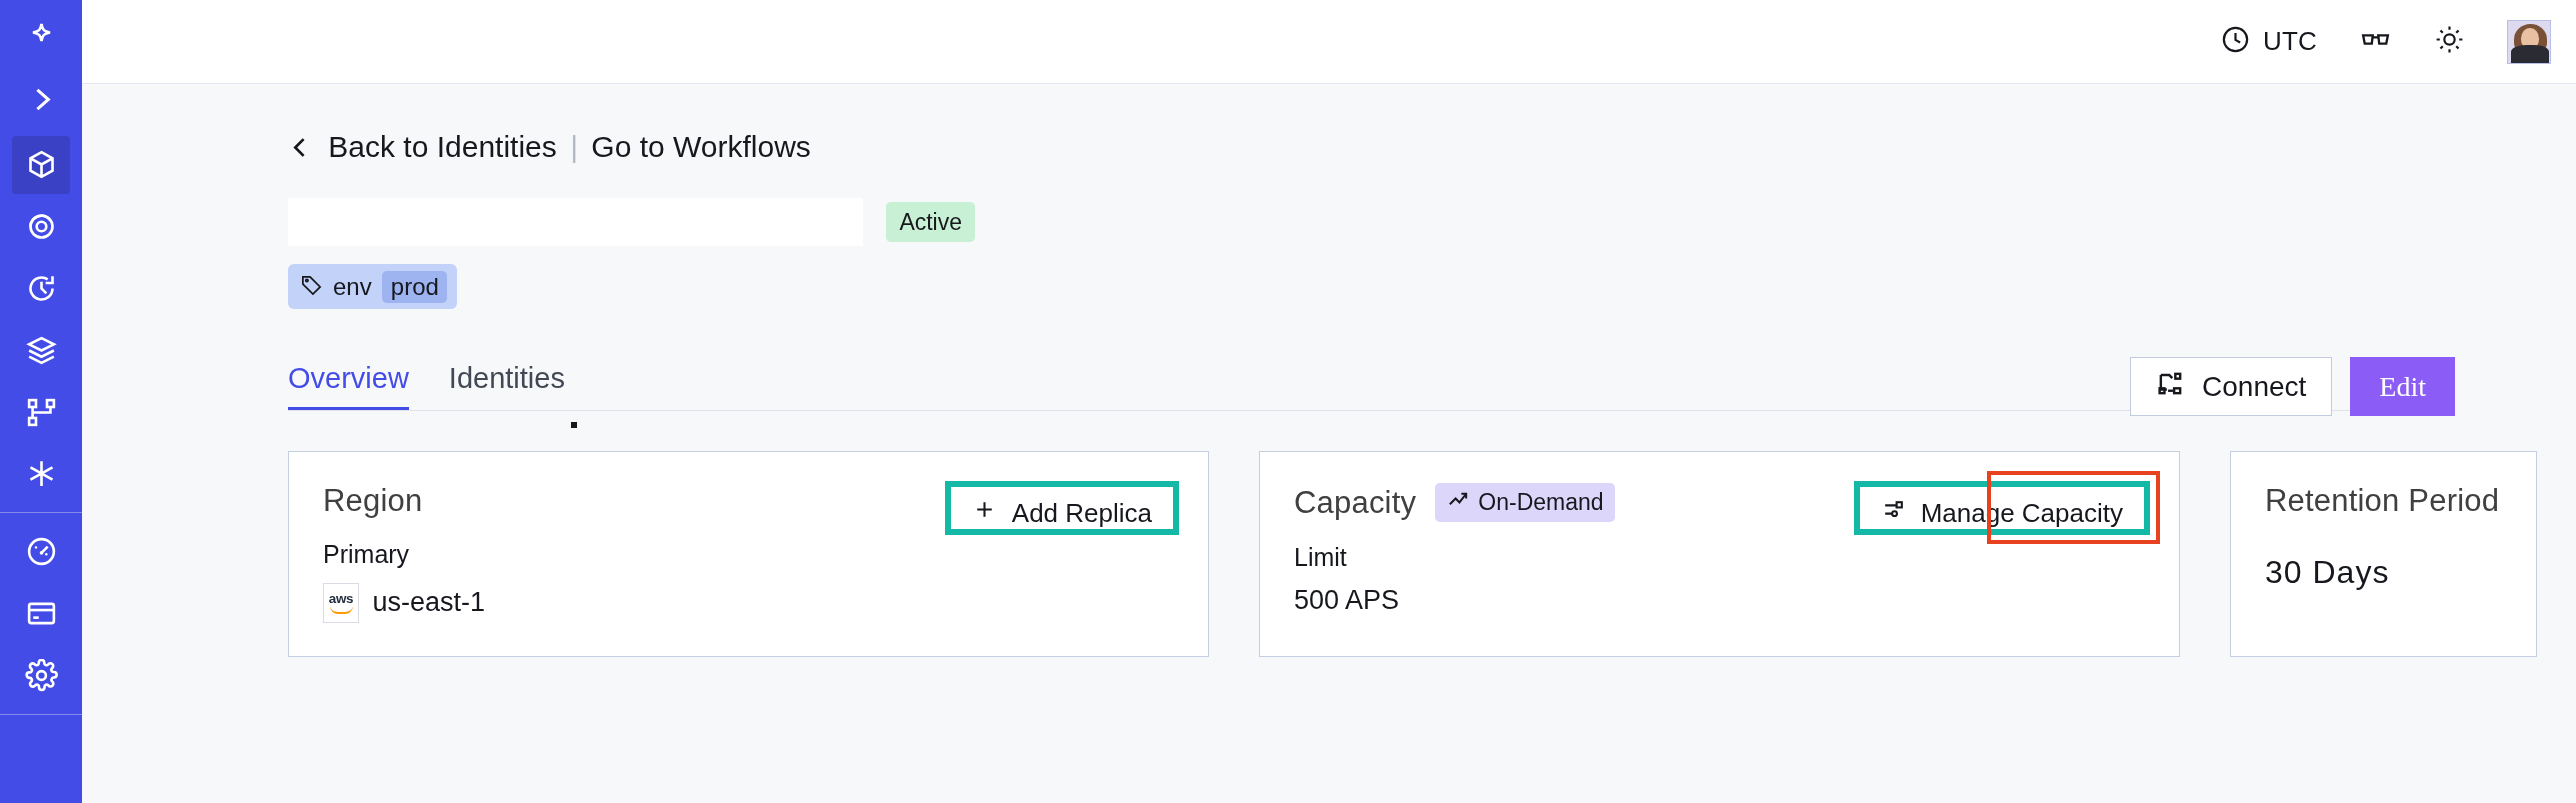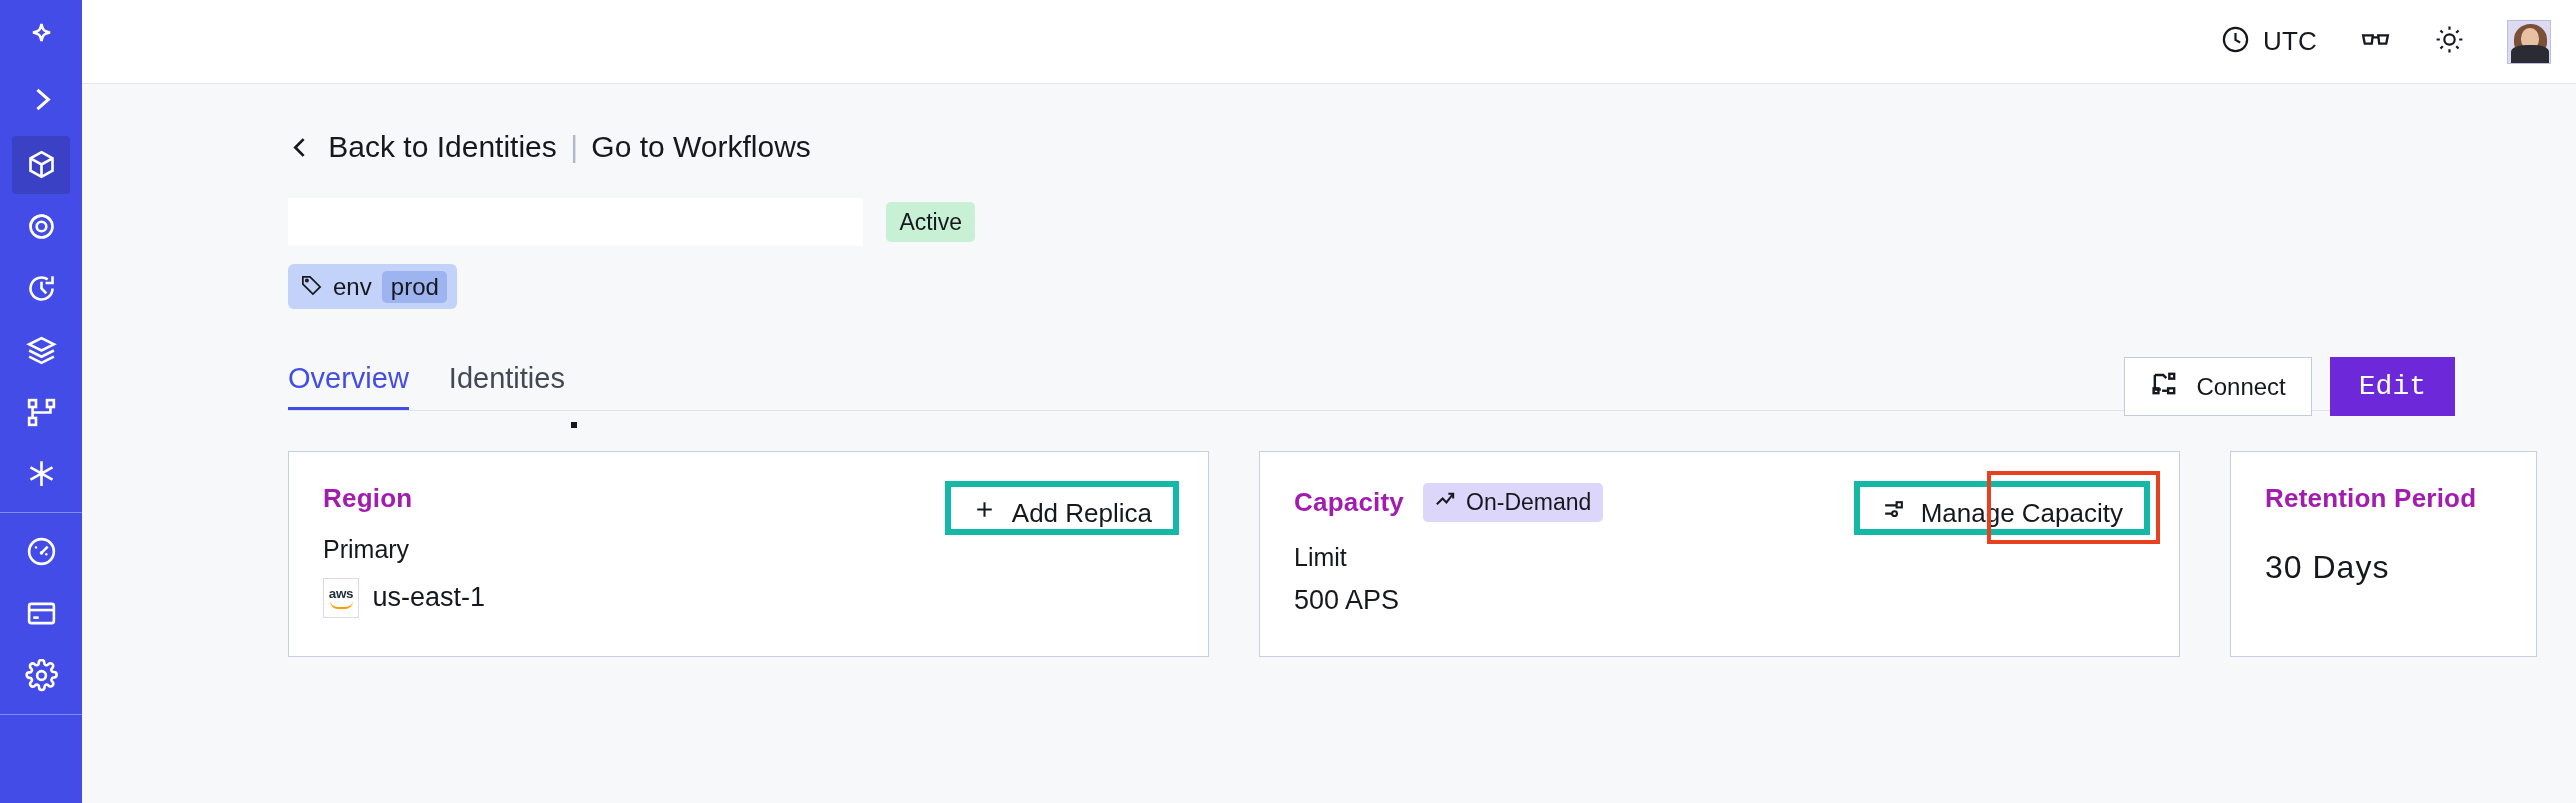--- a/index.html
+++ b/index.html
@@ -106,28 +106,28 @@
   }
 
   .actions {
     position: absolute; right: 121px; top: 273px;
     display: flex; align-items: center; gap: 18px;
   }
   .btn-connect {
     display: flex; align-items: center; gap: 17.3px;
     height: 59px; padding: 0 25px;
     background: #ffffff; border: 1px solid #c3cbdf;
-    font-size: 24px; color: #16181d; cursor: pointer;
+    font-size: 28px; color: #16181d; cursor: pointer;
   }
   .btn-connect svg { width: 29px; height: 29px; stroke: #16181d; fill: none; stroke-width: 2; }
   .btn-edit {
     height: 59px; padding: 0 29px;
-    background: #6d28d9; color: #ffffff; border: none;
+    background: #8b5cf6; color: #ffffff; border: none;
     font-size: 28px; cursor: pointer;
-    font-family: Liberation Mono, monospace;
+    font-family: Liberation Serif, serif;
   }
 
   .tag-row { margin: 17.3px 0 0 206px; display: flex; }
   .tag-pill {
     display: flex; align-items: center; gap: 10.5px;
     background: #c3d2f9; border-radius: 5.8px;
     padding: 6.7px 9.6px 6.7px 11.5px; cursor: pointer;
   }
   .tag-pill svg { width: 23px; height: 23px; stroke: #16181d; fill: none; stroke-width: 1.8; }
   .tag-key { font-size: 24px; color: #16181d; }
@@ -154,21 +154,21 @@
   }
   .card {
     background: #ffffff; border: 1px solid #c5cee2;
     height: 206px; padding: 31px 29px 0 34px;
     position: relative;
   }
   .card.region { width: 921px; }
   .card.capacity { width: 921px; }
   .card.retention { width: 307px; }
   .card-head { display: flex; align-items: center; gap: 19px; }
-  .card-title { font-size: 26px; color: #a21caf; font-weight: 700; letter-spacing: 0.2px; }
+  .card-title { font-size: 31px; color: #404040; font-weight: 400; letter-spacing: 0.2px; }
   .pill-ondemand {
     display: flex; align-items: center; gap: 8.6px;
     background: #ddd6fb; border-radius: 4.8px;
     padding: 4.8px 11.5px; font-size: 23px; color: #16181d;
   }
   .pill-ondemand svg { width: 23px; height: 23px; stroke: #16181d; fill: none; stroke-width: 2.1; }
   .card-sublabel { font-size: 25px; color: #16181d; margin-top: 21px; }
   .card-value { font-size: 27px; color: #16181d; margin-top: 13.4px; display: flex; align-items: center; gap: 13.4px; }
   .card-value.ret { margin-top: 35px; font-size: 32px; letter-spacing: 1px; }
 

